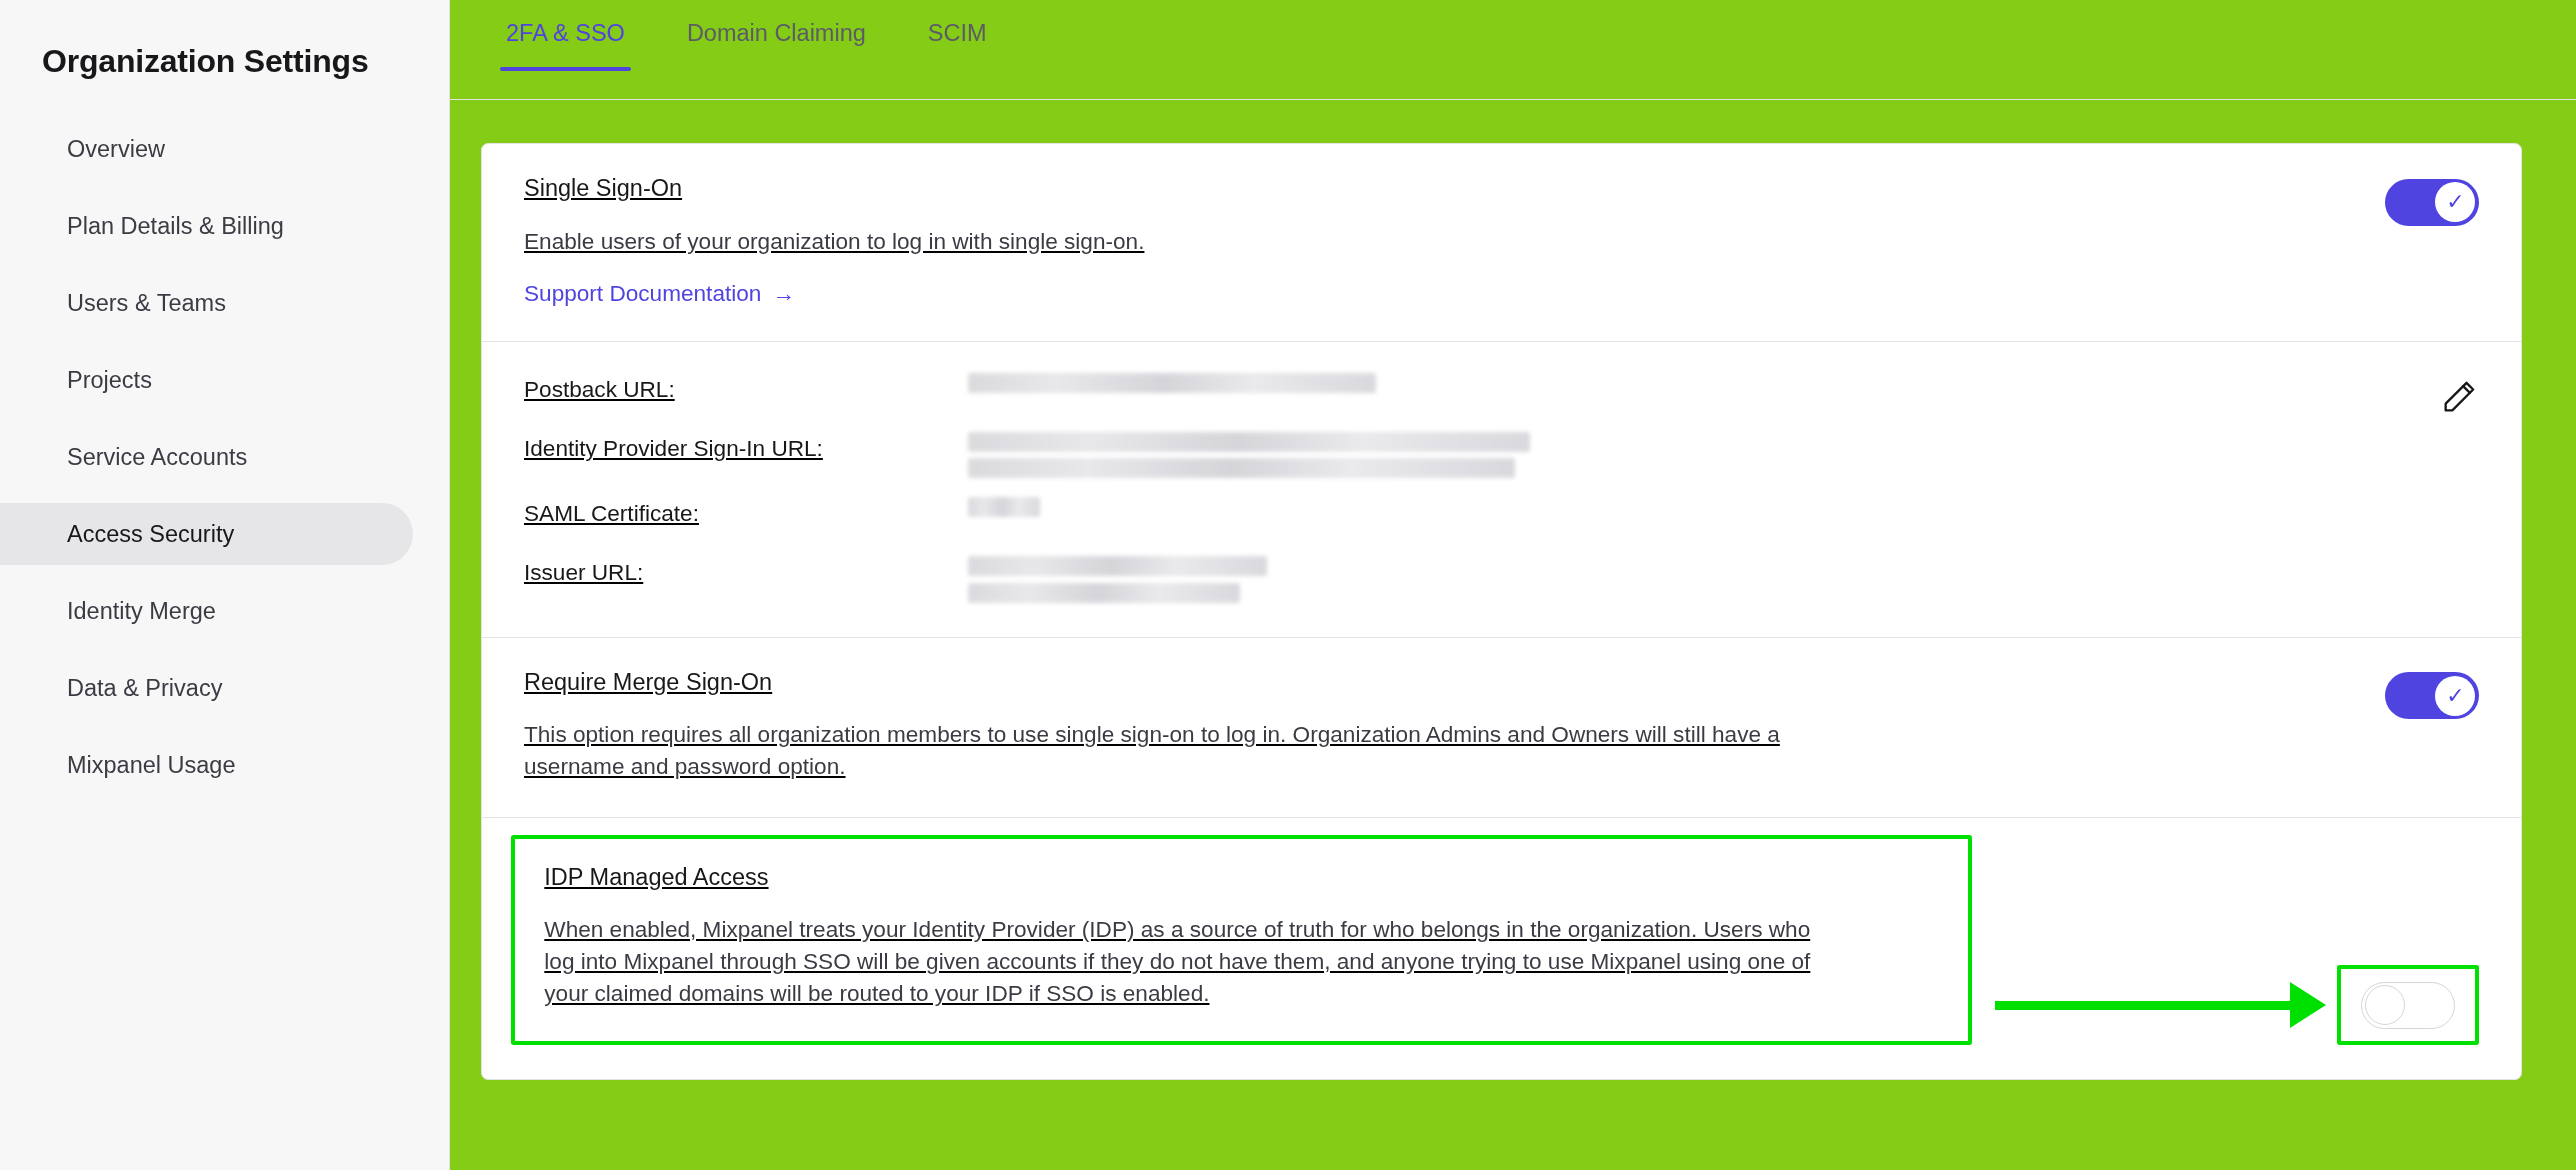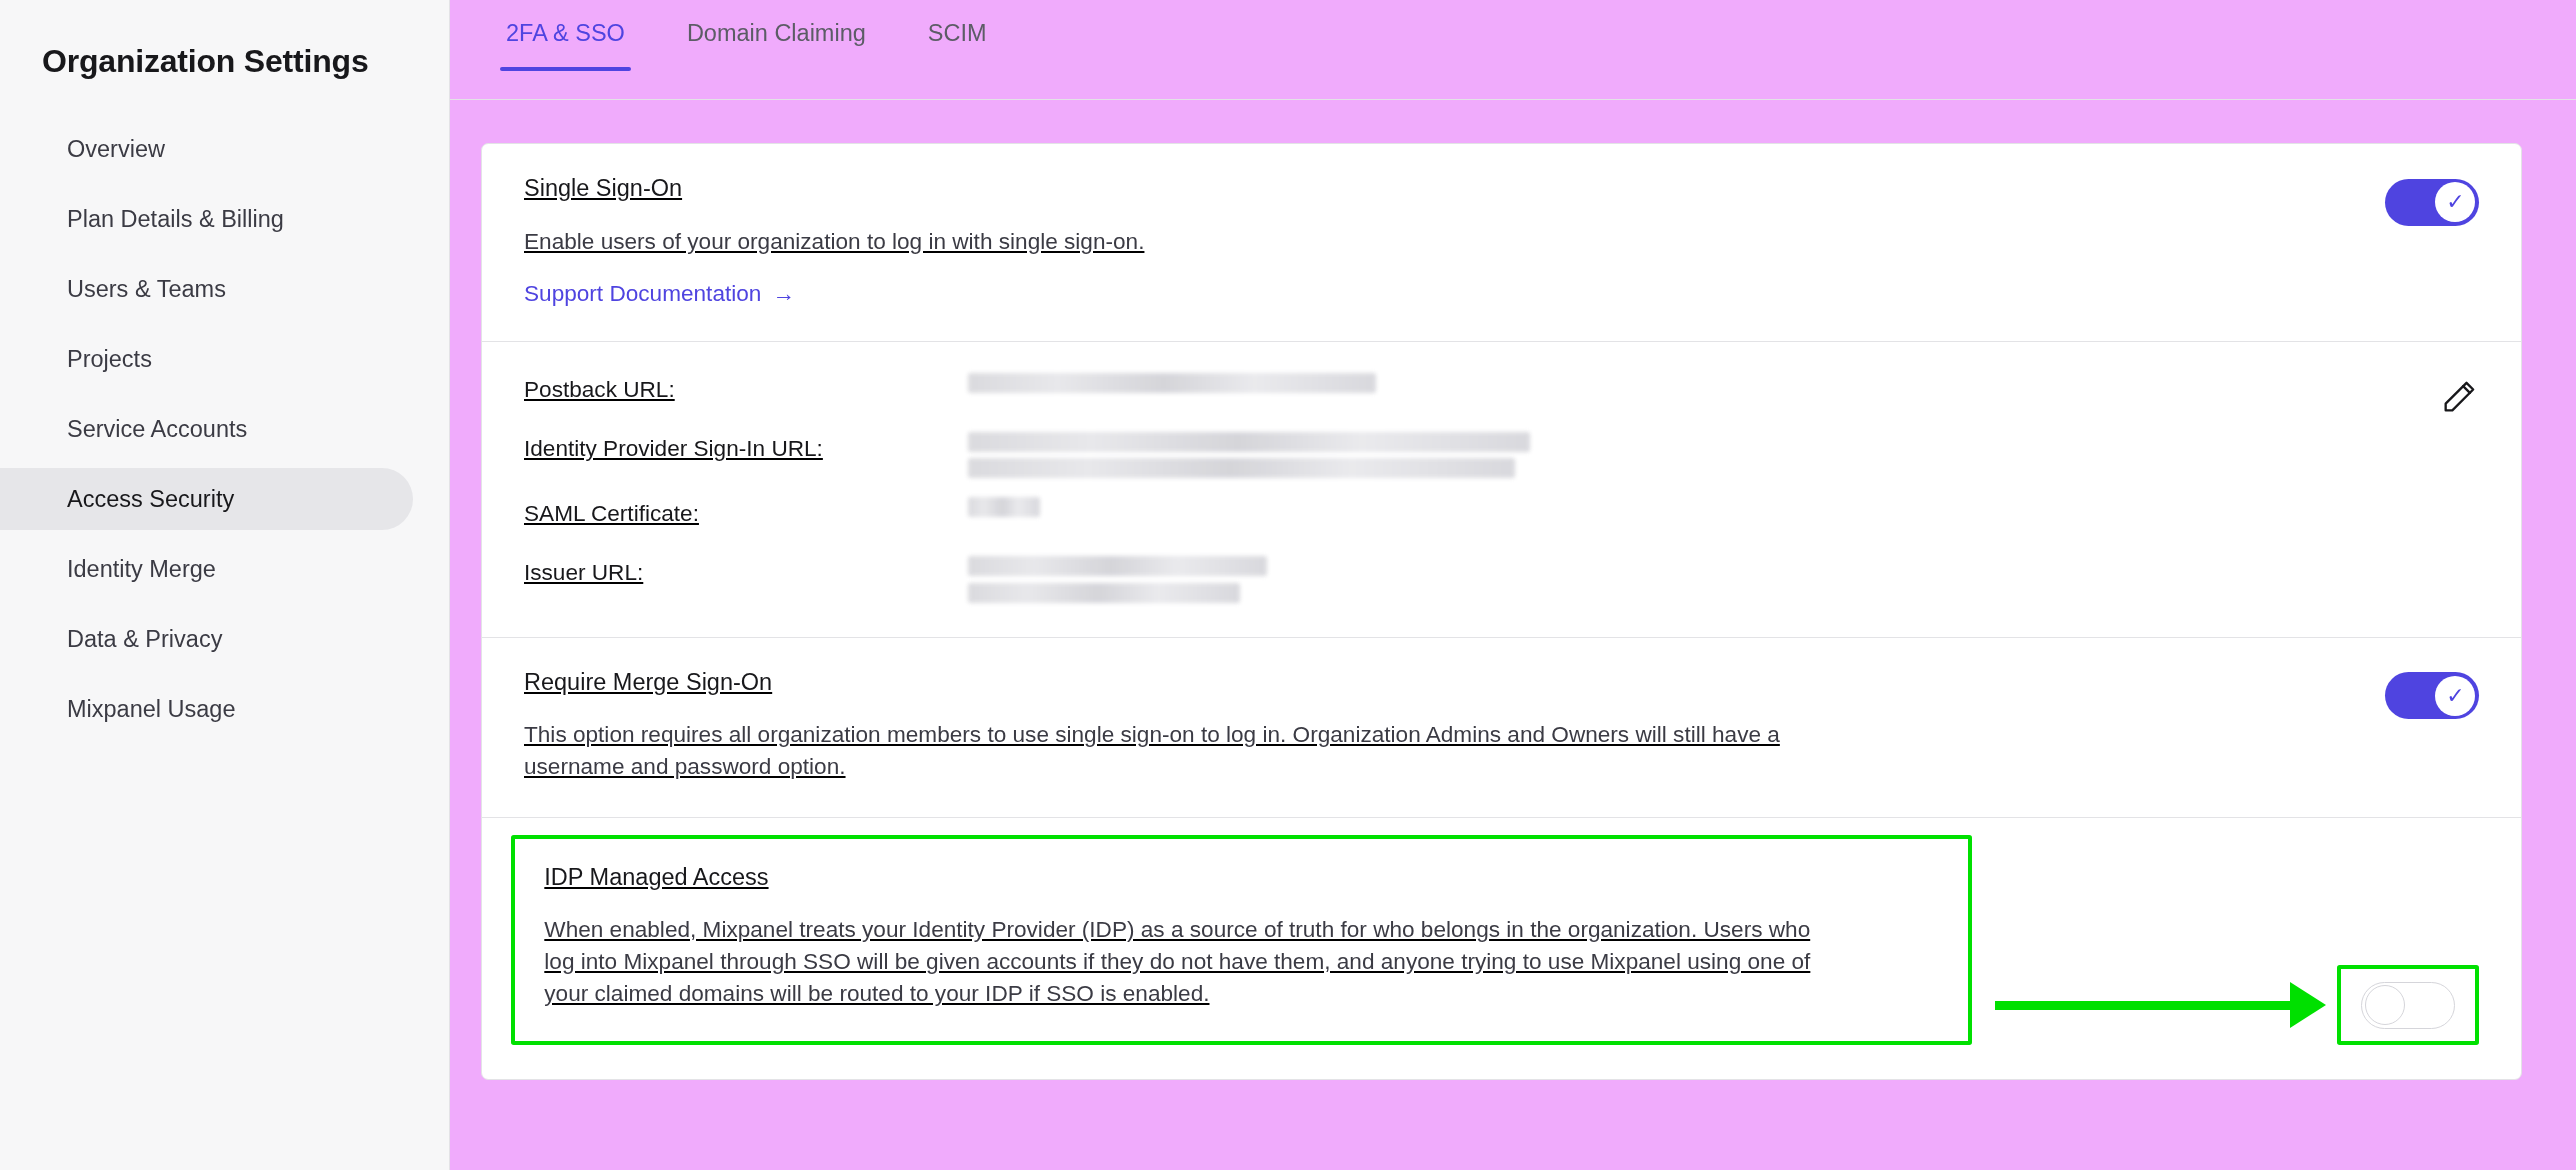--- a/index.html
+++ b/index.html
@@ -26,21 +26,21 @@
     padding: 43px 0 0 0;
   }
   .sidebar-title {
     font-size: 32px;
     font-weight: bold;
     color: #18181b;
     padding: 0 0 0 42px;
     margin-bottom: 38px;
     letter-spacing: -0.2px;
   }
-  .nav-list { display: flex; flex-direction: column; gap: 8px; }
+  .nav-list { display: flex; flex-direction: column; gap: 15px; }
   .nav-item {
     height: 62px;
     display: flex;
     align-items: center;
     padding-left: 67px;
     font-size: 23.5px;
     color: #3b3b44;
     cursor: pointer;
     border-radius: 0 31px 31px 0;
     margin-right: 36px;
@@ -49,21 +49,21 @@
   .nav-item.active {
     background: #e6e6e9;
     color: #18181b;
     font-weight: normal;
   }
 
   
   .main {
     flex: 1;
     height: 100%;
-    background: #f0abfc;
+    background: #84cc16;
     position: relative;
     overflow: hidden;
   }
   .tabs {
     display: flex;
     align-items: flex-start;
     gap: 0px;
     padding: 0 0 0 25px;
     height: 100px;
     border-bottom: 0.9px solid #e3e3e6;

